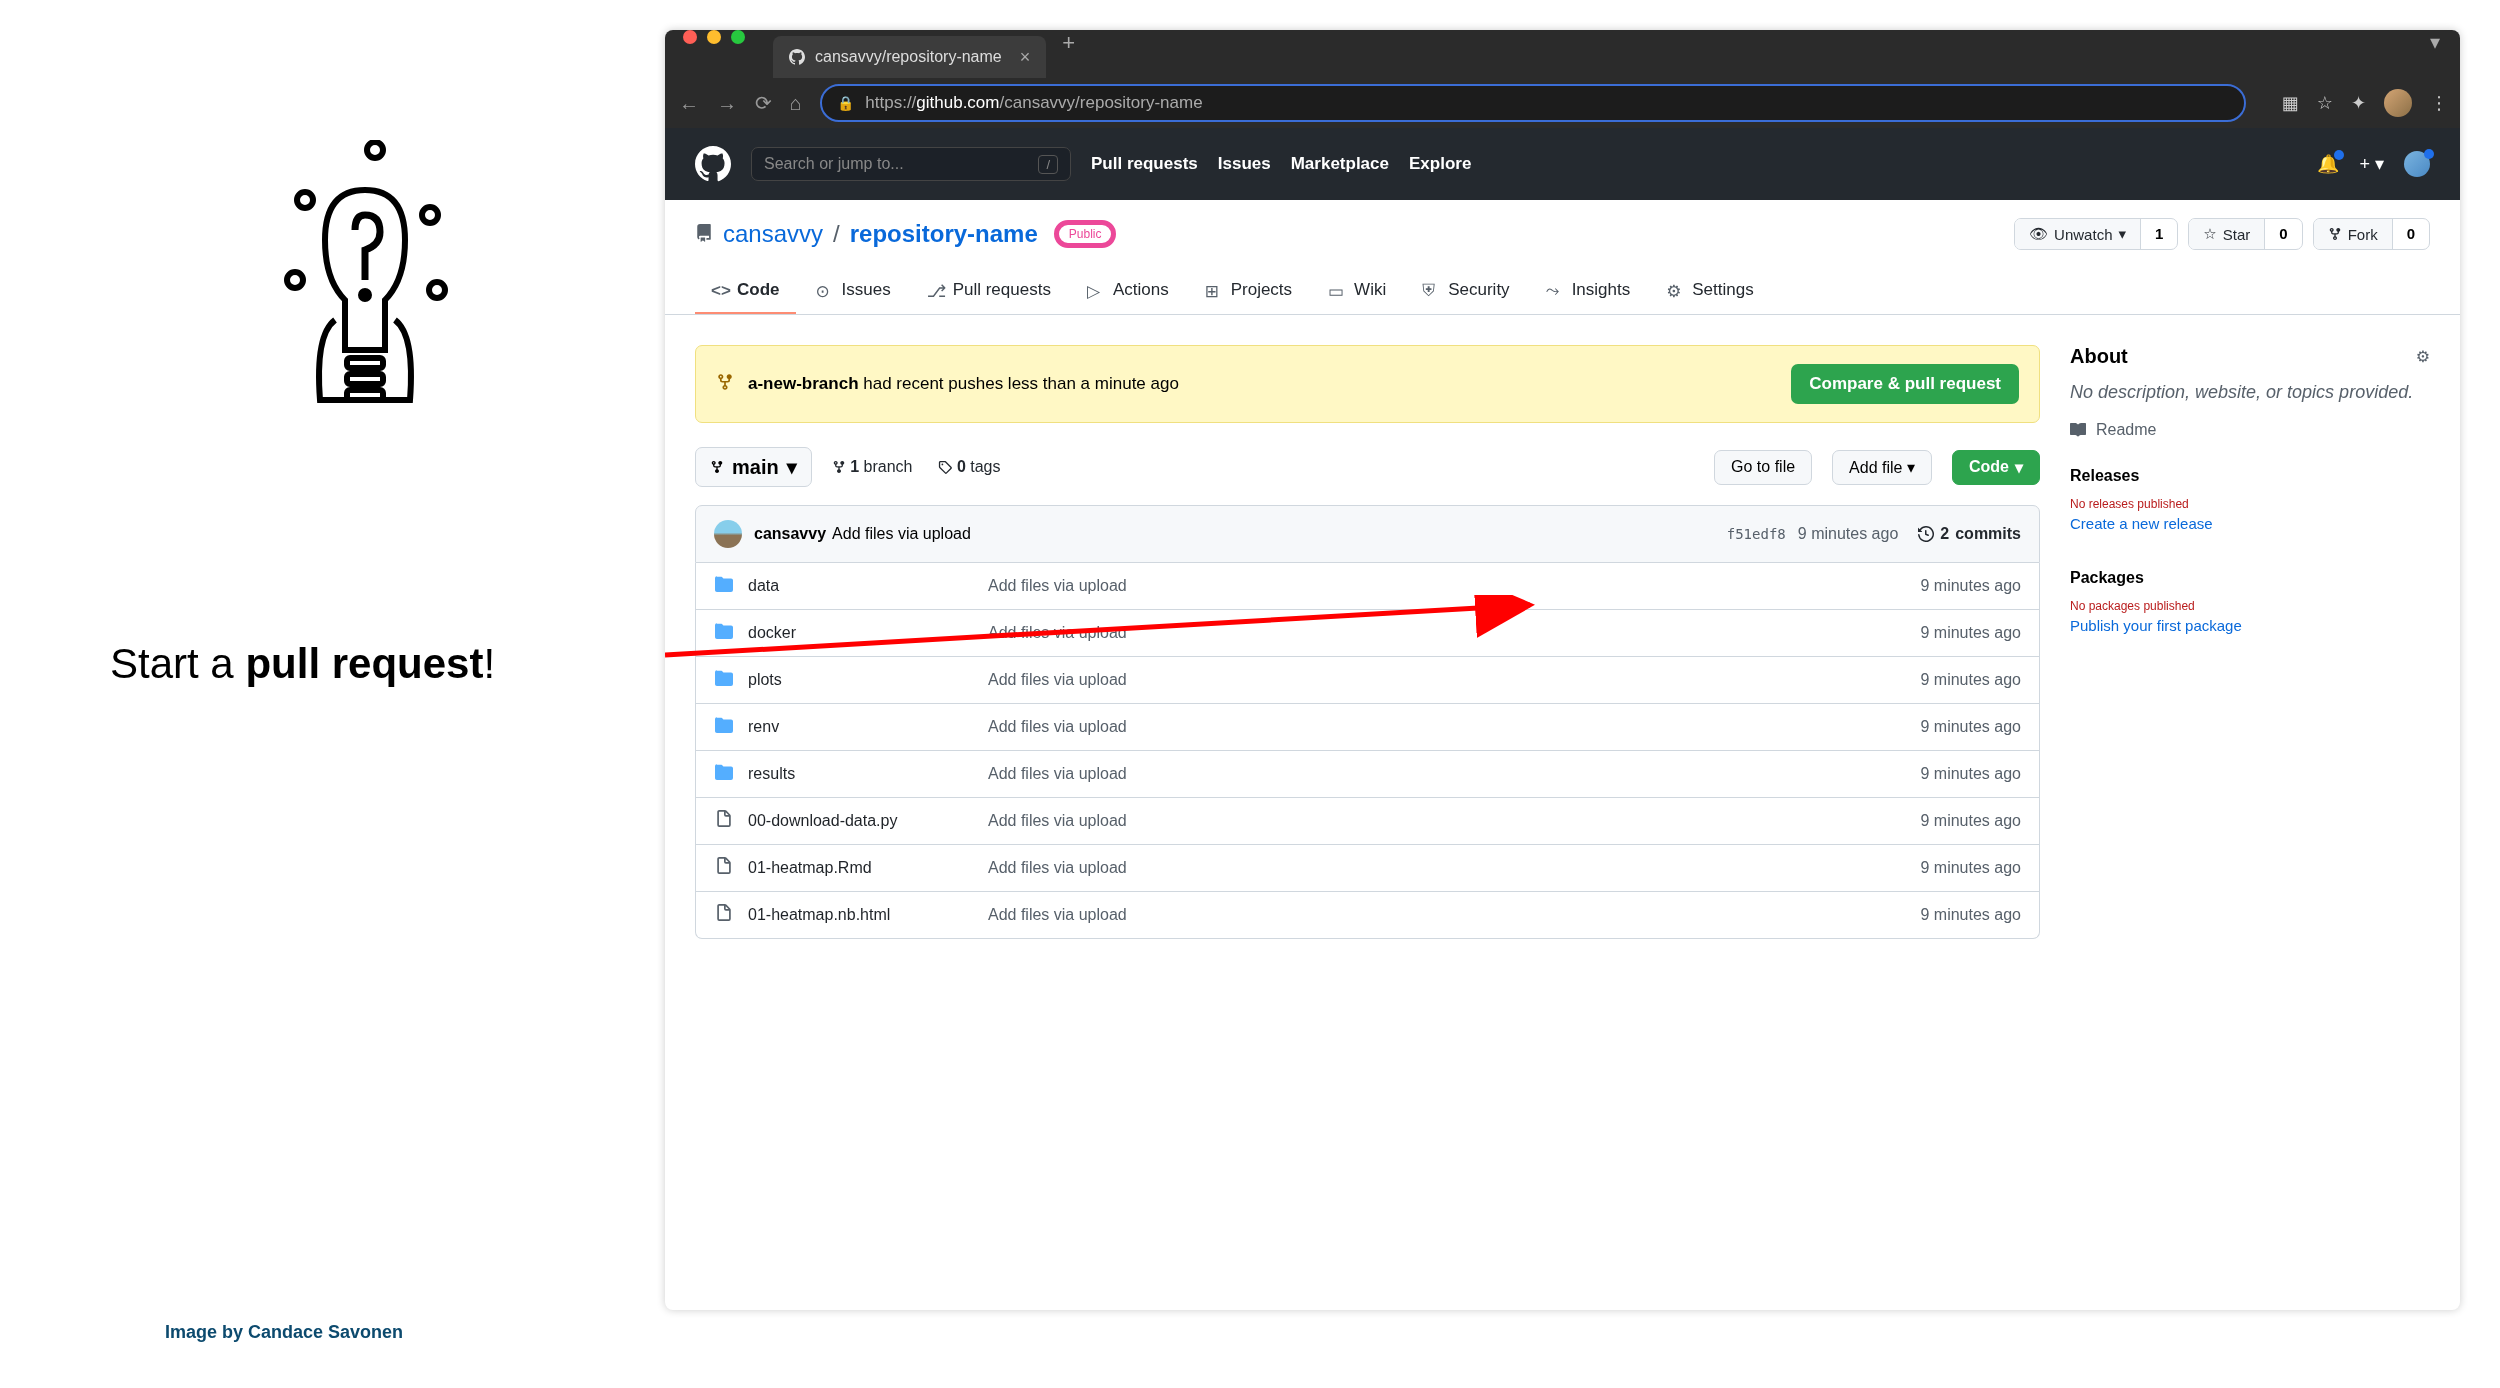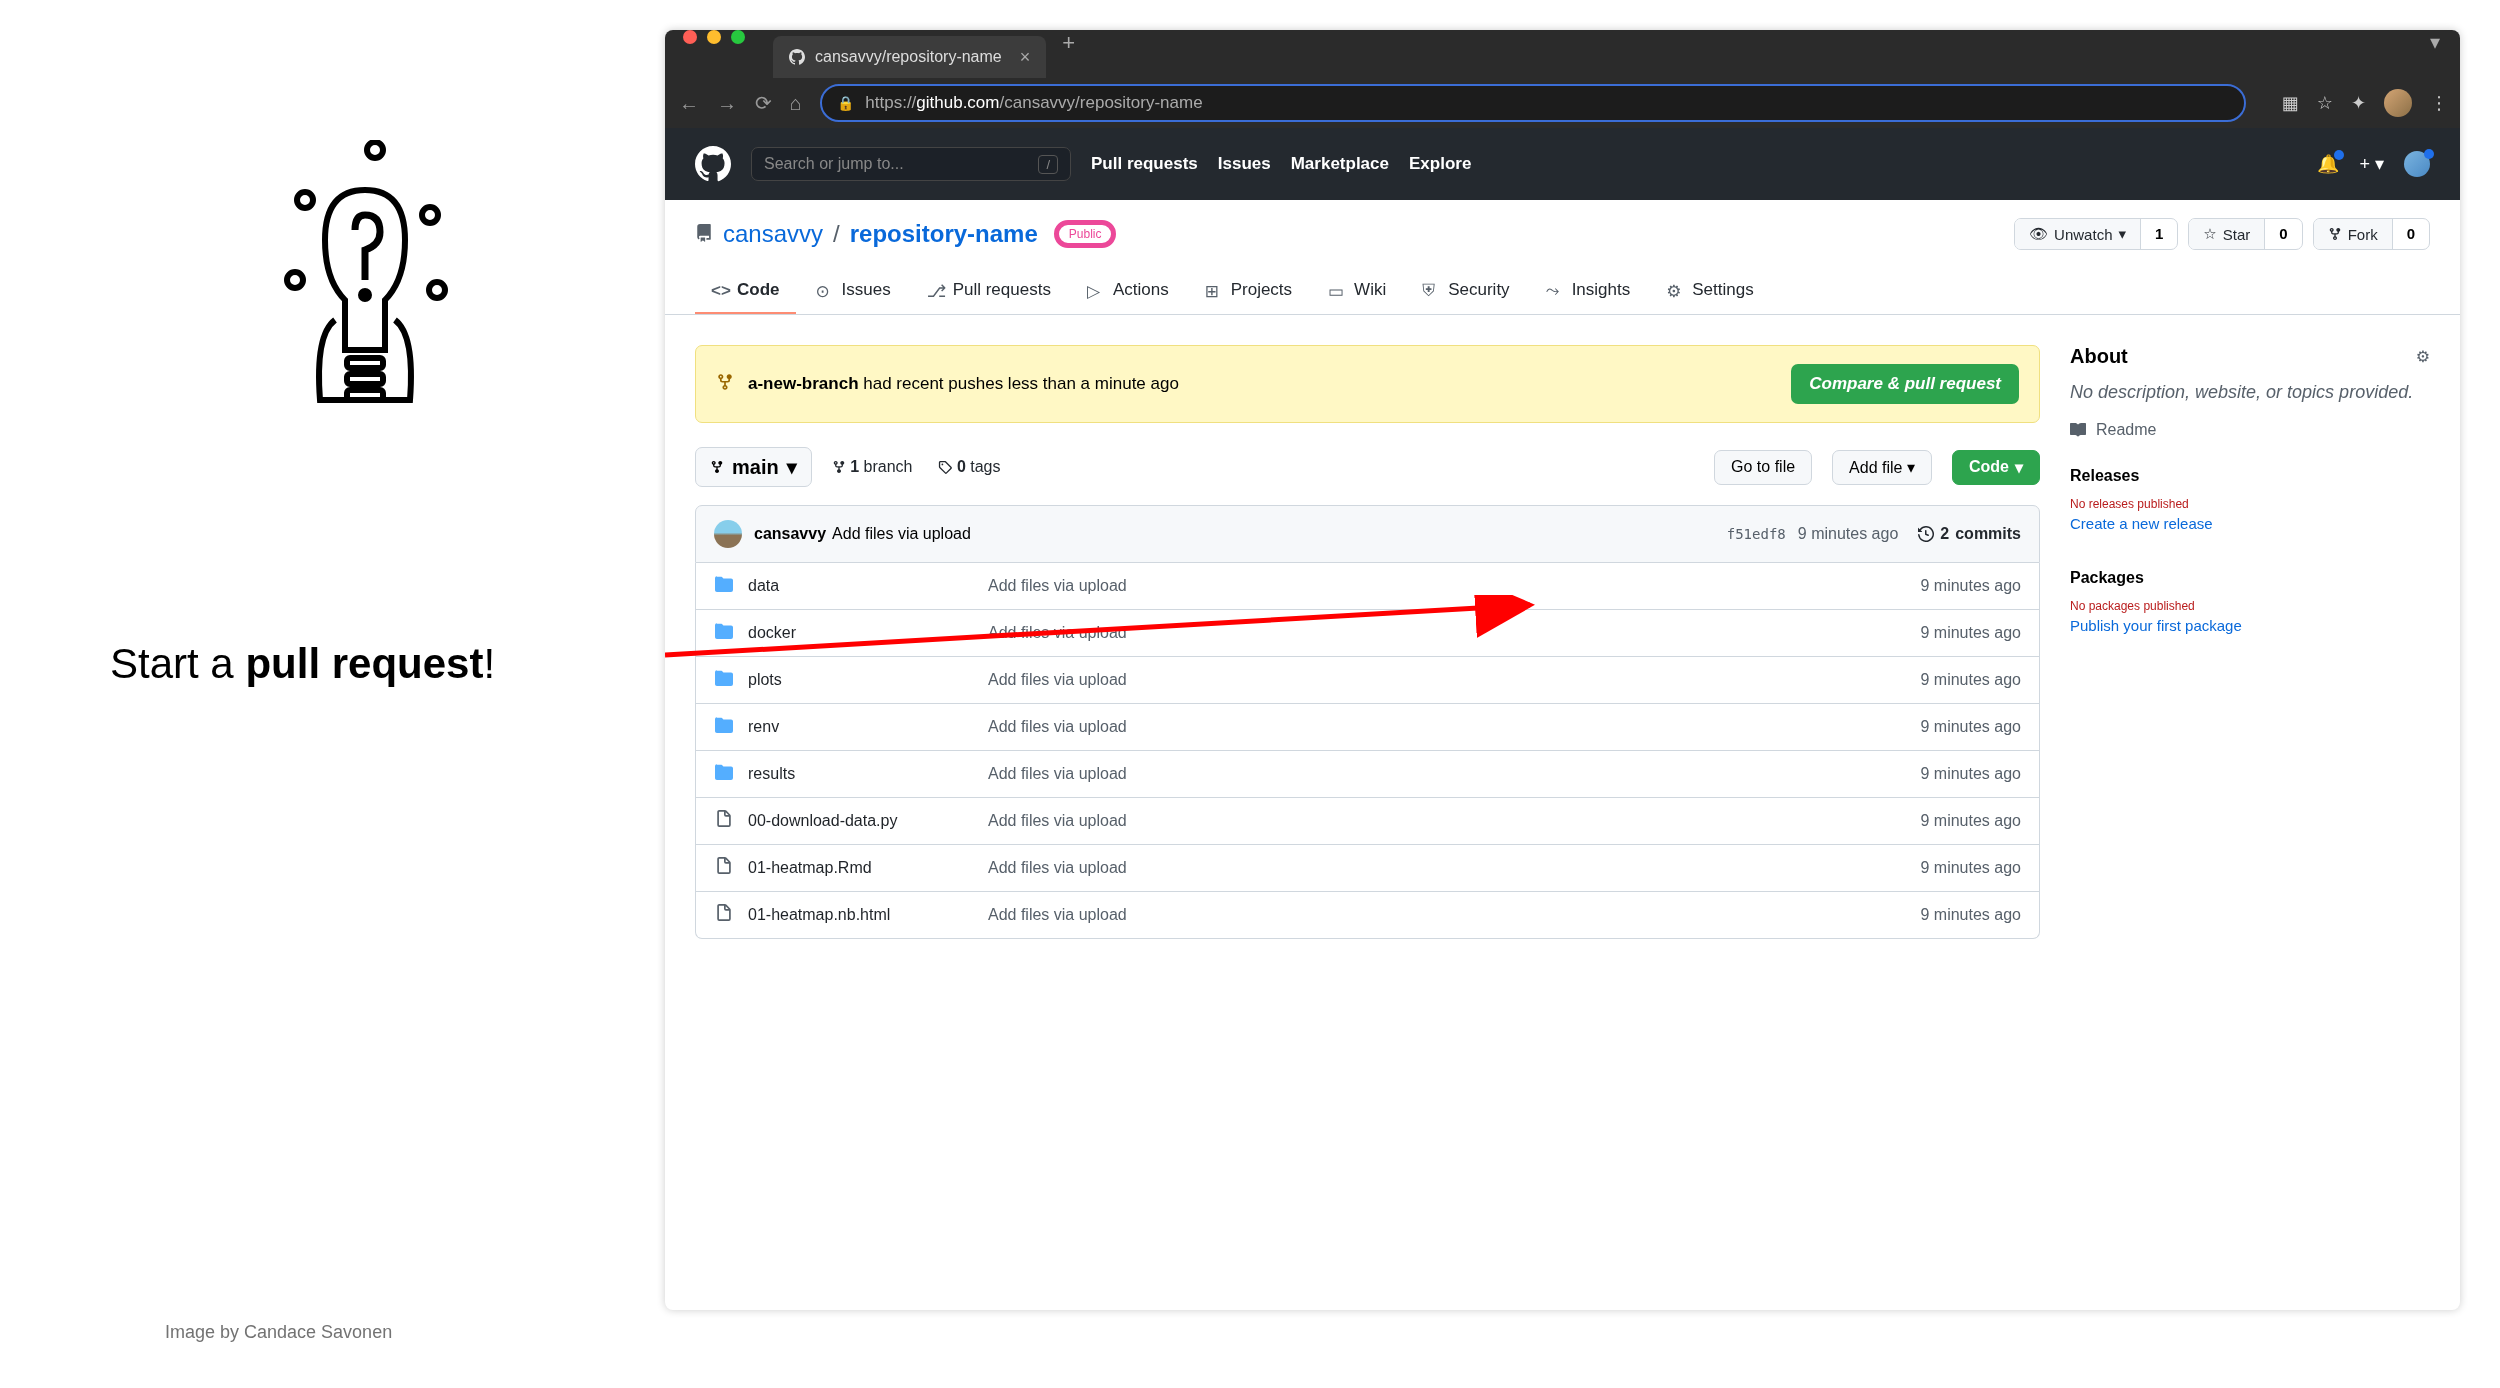--- a/index.html
+++ b/index.html
@@ -3,21 +3,21 @@
   <meta charset="utf-8">
   <style>
     * { margin: 0; padding: 0; box-sizing: border-box; font-family: -apple-system, BlinkMacSystemFont, "Segoe UI", Helvetica, Arial, sans-serif; }
     body { background: #fff; width: 2500px; height: 1388px; position: relative; }
     
     .slide-text { position: absolute; left: 110px; top: 640px; font-size: 42px; color: #000; }
     .slide-text .bold { font-weight: 700; }
     
     .lightbulb-icon { position: absolute; left: 265px; top: 140px; }
     
-    .credit { position: absolute; left: 165px; bottom: 45px; font-size: 18px; color: #737373; }
+    .credit { position: absolute; left: 165px; bottom: 45px; font-size: 18px; color: #0c4a6e; font-weight: bold; }
     
     .browser { position: absolute; left: 665px; top: 30px; width: 1795px; height: 1280px; background: #fff; border-radius: 8px; overflow: hidden; box-shadow: 0 0 8px rgba(0,0,0,0.2); }
     
     .browser-chrome { background: #2b2b2b; }
     .tab-bar { height: 48px; display: flex; padding: 0 12px; }
     .traffic-lights { display: flex; gap: 10px; margin-right: 28px; margin-left: 6px; }
     .traffic-lights div { width: 14px; height: 14px; border-radius: 50%; }
     .light-red { background: #ff5f56; }
     .light-yellow { background: #ffbd2e; }
     .light-green { background: #27c93f; }
@@ -65,21 +65,21 @@
     .repo-tab { padding: 12px 16px; font-size: 17px; color: #24292f; display: flex; align-items: center; gap: 8px; border-bottom: 2px solid transparent; }
     .repo-tab.active { border-bottom-color: #fd8c73; font-weight: 600; }
     .repo-tab svg, .repo-tab .icon { width:18px; height:18px; color:#57606a; }
     
     .repo-body { display: flex; padding: 30px; gap: 30px; }
     .main-col { flex: 1; }
     .banner { background: #fff8c5; border: 1px solid #f0e080; border-radius: 7px; padding: 18px 20px; display: flex; align-items: center; margin-bottom: 24px; }
     .banner .branch-ic { color: #9a6700; margin-right: 14px; }
     .banner-text { font-size: 17px; }
     .banner-text b { font-weight: 600; }
-    .banner-btn { margin-left: auto; background: #2da44e; color: #fff; font-weight: 600; font-size: 17px; padding: 10px 18px; border-radius: 7px; border: none; font-style: italic; }
+    .banner-btn { margin-left: auto; background: #2da44e; color: #fff; font-weight: 600; font-size: 17px; padding: 10px 18px; border-radius: 7px; border: none; }
     
     .toolbar-row { display: flex; align-items: center; gap: 20px; margin-bottom: 18px; }
     .branch-dd { border: 1px solid #d0d7de; border-radius: 7px; padding: 7px 14px; font-size: 20px; font-weight: 600; background: #f6f8fa; display:flex; align-items:center; gap:8px; }
     .counts { display: flex; gap: 26px; color: #24292f; font-size: 16px; }
     .counts span b { font-weight:600; }
     .toolbar-right { margin-left: auto; display: flex; gap: 20px; }
     .tb-btn { border: 1px solid #d0d7de; border-radius: 7px; padding: 7px 16px; font-size: 16px; background: #f6f8fa; font-weight:500; }
     .tb-btn.green { background: #2da44e; color: #fff; border-color: #2da44e; font-weight:600; display:flex; align-items:center; gap:6px; }
     
     .commit-row { border: 1px solid #d0d7de; border-radius: 7px 7px 0 0; padding: 14px 18px; display: flex; align-items: center; background: #f6f8fa; font-size: 16px; }

